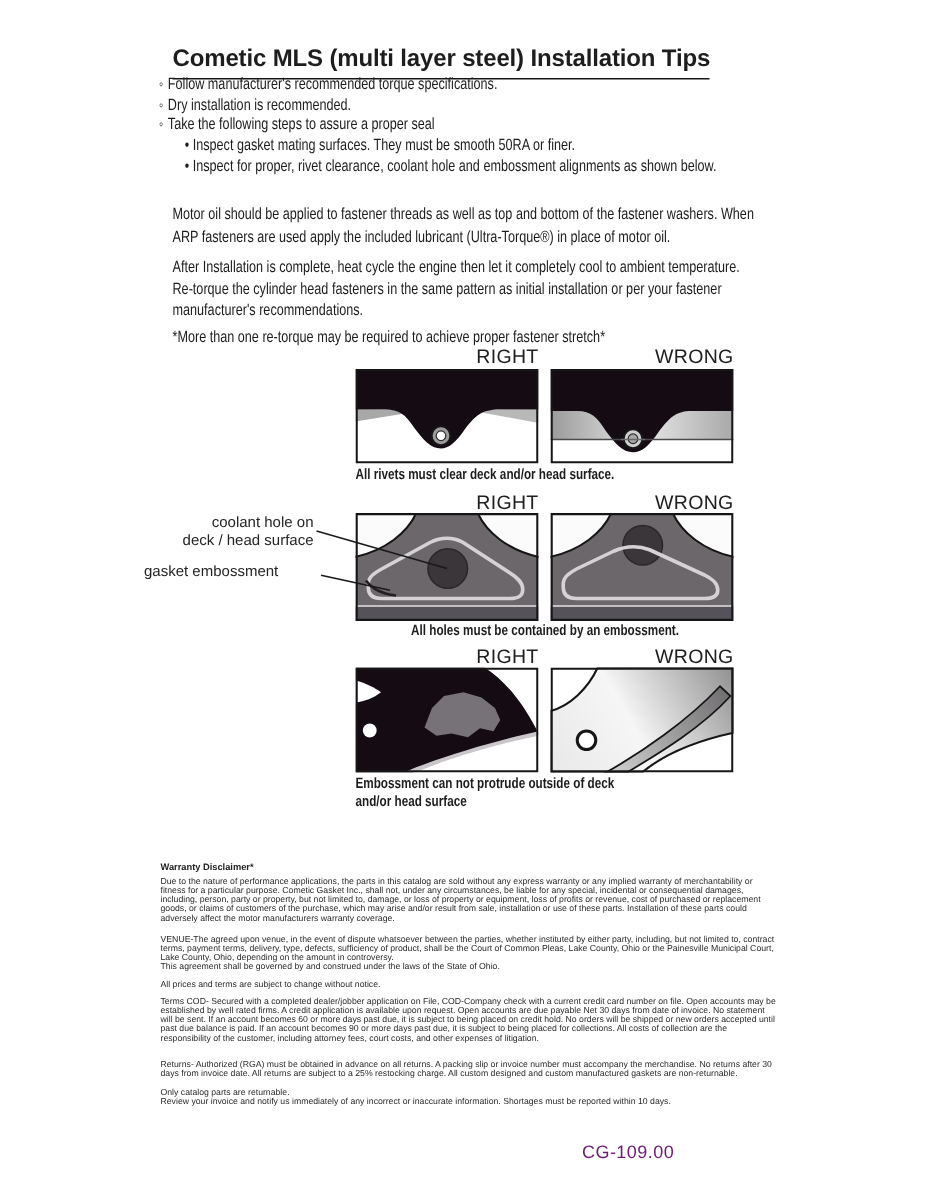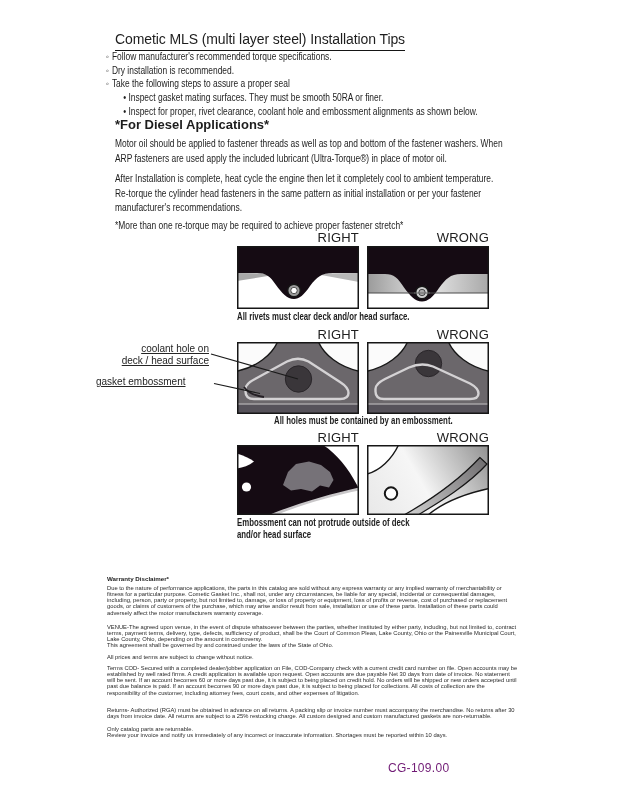--- a/index.html
+++ b/index.html
@@ -1,33 +1,33 @@
 <!DOCTYPE html>
 <html><head>
 <meta charset="utf-8">
 <style>
   html,body{margin:0;padding:0;background:#ffffff;}
   #page{position:relative;width:618px;height:800px;background:#ffffff;overflow:hidden;
         font-family:"Liberation Sans","DejaVu Sans",sans-serif;color:#1d1d1d;}
   .abs{position:absolute;}
   
   .cond{transform:scaleX(0.78);transform-origin:0 0;}
-  .title{font-size:14px;font-weight:normal;letter-spacing:-0.1px;
+  .title{font-size:16px;font-weight:bold;letter-spacing:-0.1px;
          border-bottom:1.8px solid #151515;padding-bottom:2.5px;white-space:nowrap;text-align:center;}
   .tips{font-size:10.8px;line-height:13.7px;width:640px;}
   .tipline{white-space:nowrap;}
   .bmark::before{content:"\25E6";margin-right:4px;font-size:10px;}
   .smark{padding-left:22px;}
   .smark::before{content:"\2022";margin-right:3px;}
   .h2{font-size:13px;font-weight:bold;white-space:nowrap;}
   .para{font-size:10.8px;line-height:14.5px;width:505px;}
   .rw{font-size:13px;width:122px;text-align:right;letter-spacing:0.2px;color:#202020;}
   .caption{font-size:10px;font-weight:bold;white-space:pre-line;line-height:12px;width:330px;}
   .cap-center{font-size:10px;font-weight:bold;width:324px;text-align:center;}
-  .note{font-size:10px;line-height:11.5px;white-space:pre-line;color:#252525;text-decoration:underline;}
+  .note{font-size:10px;line-height:11.5px;white-space:pre-line;color:#252525;}
   .panel{display:block;}
   .fine{font-size:5.8px;line-height:6.15px;width:412px;white-space:pre-line;color:#2a2a2a;text-align:left;}
   .fine-h{font-size:6.2px;font-weight:bold;color:#222222;}
   .pageno{font-size:12px;color:#701a75;letter-spacing:0.3px;}
   svg{display:block;}
 </style>
 </head>
 <body>
 
 <div id="page">
@@ -35,21 +35,20 @@
   <div class="abs title" style="left:115px;top:31px">Cometic MLS (multi layer steel) Installation Tips</div>
 
   <div class="abs cond tips" style="left:106px;top:50px">
     <div class="tipline bmark"><span>Follow manufacturer's recommended torque specifications.</span></div>
     <div class="tipline bmark"><span>Dry installation is recommended.</span></div>
     <div class="tipline bmark"><span>Take the following steps to assure a proper seal</span></div>
     <div class="tipline smark"><span>Inspect gasket mating surfaces.  They must be smooth 50RA or finer.</span></div>
     <div class="tipline smark"><span>Inspect for proper, rivet clearance, coolant hole and embossment alignments as shown below.</span></div>
   </div>
 
-  <div class="abs h2" style="left:115px;top:117px">*For Diesel Applications*</div>
   <div class="abs cond para" style="left:115px;top:136px">Motor oil should be applied to fastener threads as well as top and bottom of the fastener washers. When ARP fasteners are used apply the included lubricant (Ultra-Torque®) in place of motor oil.</div>
   <div class="abs cond para" style="left:115px;top:171px">After Installation is complete, heat cycle the engine then let it completely cool to ambient temperature. Re-torque the cylinder head fasteners in the same pattern as initial installation or per your fastener manufacturer's recommendations.</div>
   <div class="abs cond para" style="left:115px;top:218px">*More than one re-torque may be required to achieve proper fastener stretch*</div>
 
   <div class="abs rw" style="left:237px;top:230px">RIGHT</div>
   <div class="abs rw" style="left:367px;top:230px">WRONG</div>
 
   <svg class="abs panel" style="left:237px;top:246px" width="122" height="63" viewBox="0 0 122 63">
     <rect x="0" y="0" width="122" height="63" fill="#ffffff"></rect>
     <path d="M0,27 L46,27.5 L0,35 Z" fill="#a8a8a8"></path>

